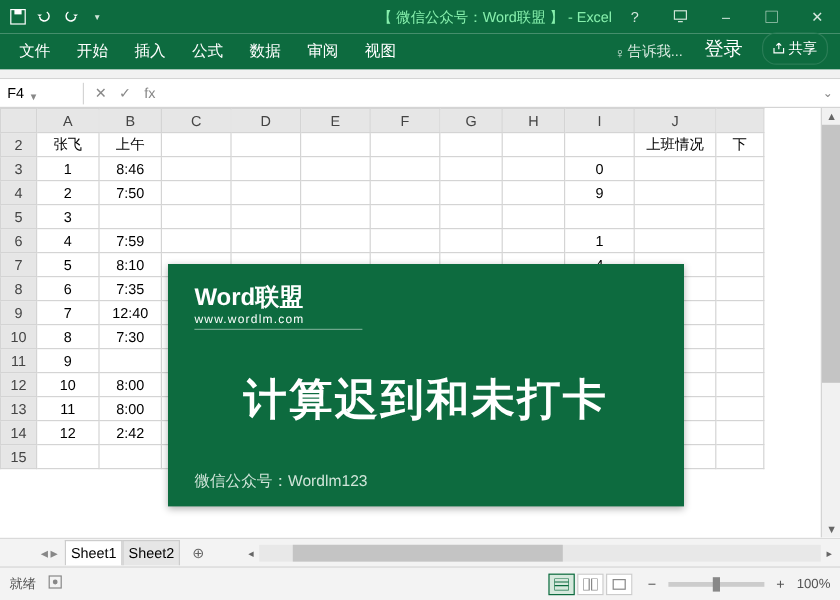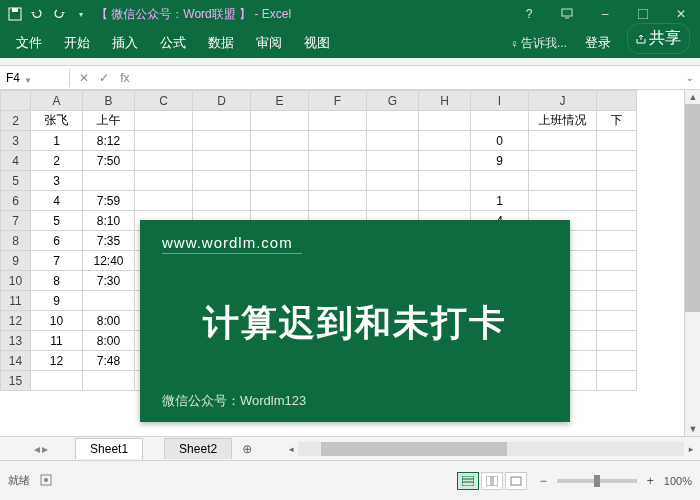--- a/index.html
+++ b/index.html
@@ -2,29 +2,29 @@
 <html><head>
 <meta charset="utf-8">
 <style>
 * { box-sizing: border-box; margin: 0; padding: 0; font-family: "Microsoft YaHei", "Segoe UI", sans-serif; }
 body { background: #e6e6e6; width: 700px; height: 500px; overflow: hidden; position: relative; }
 .window { width: 700px; height: 500px; display: flex; flex-direction: column; background: #fff; }
 
 .titlebar { background: #0d6b3f; height: 28px; display: flex; align-items: center; color: #fff; font-size: 12px; }
 .qat { display: flex; gap: 4px; padding: 0 6px; align-items: center; }
 .qat-icon { width: 18px; height: 18px; display: flex; align-items: center; justify-content: center; cursor: pointer; }
-.title { flex: 1; text-align: left; color: #f0abfc; }
+.title { flex: 1; text-align: right; color: #86efac; }
 .winbtns { display: flex; }
 .winbtn { width: 38px; height: 28px; display: flex; align-items: center; justify-content: center; cursor: pointer; color: #d5e8de; }
 
 .ribbon { background: #0d6b3f; height: 30px; display: flex; align-items: flex-end; color: #fff; font-size: 13px; padding: 0 6px; gap: 2px; text-align: right; }
 .rtab { padding: 5px 10px 6px; cursor: pointer; }
 .rspacer { flex: 1; }
 .rtell { padding: 5px 6px 6px; font-size: 12px; color: #d5e8de; display: flex; align-items: center; gap: 2px; }
-.rshare { padding: 4px 8px; border: 1px solid #2a7d56; border-radius: 12px; margin: 2px 4px 4px; cursor: pointer; display: flex; align-items: center; gap: 3px; font-size: 16px; }
+.rshare { padding: 4px 8px; border: 1px solid #2a7d56; border-radius: 12px; margin: 2px 4px 4px; cursor: pointer; display: flex; align-items: center; gap: 3px; font-size: 12px; }
 
 .ribbon-body { background: #f1f1f1; height: 8px; border-bottom: 1px solid #d4d4d4; }
 
 .namebox-row { height: 24px; display: flex; align-items: center; background: #fff; border-bottom: 1px solid #d4d4d4; font-size: 12px; }
 .namebox { width: 70px; border-right: 1px solid #d4d4d4; padding: 2px 6px; display: flex; align-items: flex-end; gap: 4px; }
 .nbdrop { font-size: 8px; color: #888; }
 .fx-btns { display: flex; gap: 4px; padding: 0 6px; color: #888; }
 .fx-btn { cursor: pointer; padding: 0 3px; }
 .fx-label { padding: 0 4px; }
 .formula-input { flex: 1; padding: 2px 6px; border: none; outline: none; font-size: 12px; }
@@ -34,41 +34,41 @@
 .sheet th, .sheet td { border: 1px solid #d4d4d4; height: 20px; padding: 0 4px; text-align: center; background: #fff; white-space: nowrap; overflow: hidden; }
 .sheet th { background: #e6e6e6; font-weight: normal; color: #444; }
 .sheet .rowhdr { width: 30px; background: #e6e6e6; text-align: center; }
 .sheet .corner { background: #e6e6e6; }
 .colA { width: 52px; } .colB { width: 52px; } .colC { width: 58px; } .colD { width: 58px; }
 .colE { width: 58px; } .colF { width: 58px; } .colG { width: 52px; } .colH { width: 52px; }
 .colI { width: 58px; } .colJ { width: 68px; } .colK { width: 40px; }
 
 .tabs { height: 24px; background: #f3f3f3; border-top: 1px solid #d4d4d4; display: flex; align-items: center; font-size: 12px; padding-left: 28px; }
 .tabnav { display: flex; gap: 2px; padding: 0 6px; color: #888; }
-.sheettab { padding: 3px 14px; border: 1px solid #ccc; border-bottom: none; background: #fff; cursor: pointer; margin-left: 21px; }
+.sheettab { padding: 3px 4px; border: 1px solid #ccc; border-bottom: none; background: #fff; cursor: pointer; }
 .sheettab.inactive { background: #e6e6e6; }
 .addtab { padding: 3px 10px; color: #666; cursor: pointer; }
 .hscroll { flex: 1; height: 14px; margin: 0 16px; background: #e8e8e8; position: relative; }
 .hscroll .thumb { position: absolute; left: 6%; width: 48%; height: 100%; background: #c4c4c4; }
 .hscroll .arrow { position: absolute; top: 0; width: 14px; height: 14px; display: flex; align-items: center; justify-content: center; color: #666; font-size: 9px; cursor: pointer; }
 .hscroll .arrow.l { left: -14px; } .hscroll .arrow.r { right: -14px; }
 
-.statusbar { height: 40px; background: #f3f3f3; border-top: 1px solid #d4d4d4; display: flex; align-items: center; font-size: 11px; padding: 0 8px; color: #555; }
+.statusbar { height: 28px; background: #f3f3f3; border-top: 1px solid #d4d4d4; display: flex; align-items: center; font-size: 11px; padding: 0 8px; color: #555; }
 .statusbar .spacer { flex: 1; }
 .viewbtn { width: 22px; height: 18px; border: 1px solid #ccc; margin: 0 1px; display: flex; align-items: center; justify-content: center; cursor: pointer; background: #fff; }
 .viewbtn.active { background: #d6e9dd; border-color: #0d6b3f; }
 .zoom { display: flex; align-items: center; gap: 6px; margin-left: 8px; }
 .zoomslider { width: 80px; height: 4px; background: #ccc; position: relative; }
 .zoomslider .zthumb { position: absolute; left: 50%; top: -4px; width: 6px; height: 12px; background: #888; margin-left: -3px; }
 .zbtn { cursor: pointer; color: #555; font-size: 12px; padding: 0 4px; }
 
 .overlay { position: absolute; left: 140px; top: 130px; width: 430px; height: 202px; background: #0d6b3f; color: #fff; display: flex; flex-direction: column; padding: 14px 22px 12px; box-shadow: 0 2px 6px rgba(0,0,0,0.3); }
 .overlay .brand { font-size: 20px; font-weight: bold; }
 .overlay .brand .zh { font-family: "SimHei"; }
-.overlay .url { font-size: 15px; letter-spacing: 1px; border-bottom: 1px solid rgba(255,255,255,0.4); width: 140px; padding-bottom: 2px; }
+.overlay .url { font-size: 10px; letter-spacing: 1px; border-bottom: 1px solid rgba(255,255,255,0.4); width: 140px; padding-bottom: 2px; }
 .overlay .big { font-size: 36px; font-weight: bold; text-align: center; flex: 1; display: flex; align-items: center; justify-content: center; letter-spacing: 2px; }
 .overlay .sub { font-size: 13px; color: #cfe4d8; }
 
 .vscroll { position: absolute; right: 0; top: 0; width: 16px; height: 100%; background: #f1f1f1; border-left: 1px solid #d4d4d4; }
 .vscroll .thumb { position: absolute; top: 14px; width: 100%; height: 60%; background: #c4c4c4; }
 .vscroll .arrow { position: absolute; width: 16px; height: 14px; display: flex; align-items: center; justify-content: center; color: #666; font-size: 9px; cursor: pointer; }
 .vscroll .arrow.up { top: 0; } .vscroll .arrow.dn { bottom: 0; }
 </style>
 </head>
 <body>
@@ -121,21 +121,21 @@
     <div class="rtab">插入</div>
     <div class="rtab">公式</div>
     <div class="rtab">数据</div>
     <div class="rtab">审阅</div>
     <div class="rtab">视图</div>
     <div class="rspacer"></div>
     <div class="rtell">
         <span>♀</span>
         <span>告诉我...</span>
       </div>
-    <div class="rtab" style="font-size:13px">登录</div>
+    <div class="rtab" style="font-size:16px">登录</div>
     <div class="rshare">
         <span><svg width="10" height="10">
             <path d="M5 1 L5 6 M5 1 L3 3 M5 1 L7 3 M1 5 L1 9 L9 9 L9 5" fill="none" stroke="#fff"></path>
           </svg></span>
         <span>共享</span>
       </div>
   </div>
   <div class="ribbon-body"></div>
 
   <div class="namebox-row">
@@ -179,21 +179,21 @@
             <td class="colF"></td>
             <td class="colG"></td>
             <td class="colH"></td>
             <td class="colI"></td>
             <td class="colJ">上班情况</td>
             <td class="colK">下</td>
           </tr>
           <tr>
             <th class="rowhdr">3</th>
             <td class="colA">1</td>
-            <td class="colB">8:12</td>
+            <td class="colB">8:46</td>
             <td class="colC"></td>
             <td class="colD"></td>
             <td class="colE"></td>
             <td class="colF"></td>
             <td class="colG"></td>
             <td class="colH"></td>
             <td class="colI">0</td>
             <td class="colJ"></td>
             <td class="colK"></td>
           </tr>
@@ -333,21 +333,21 @@
             <td class="colF"></td>
             <td class="colG">11</td>
             <td class="colH">8:10</td>
             <td class="colI">17:40</td>
             <td class="colJ"></td>
             <td class="colK"></td>
           </tr>
           <tr>
             <th class="rowhdr">14</th>
             <td class="colA">12</td>
-            <td class="colB">7:48</td>
+            <td class="colB">2:42</td>
             <td class="colC">17:45</td>
             <td class="colD"></td>
             <td class="colE"></td>
             <td class="colF"></td>
             <td class="colG">12</td>
             <td class="colH">7:25</td>
             <td class="colI">17:06</td>
             <td class="colJ"></td>
             <td class="colK"></td>
           </tr>
@@ -367,20 +367,23 @@
           </tr>
         </tbody>
       </table>
     <div class="vscroll">
       <div class="arrow up">▲</div>
       <div class="thumb"></div>
       <div class="arrow dn">▼</div>
     </div>
 
     <div class="overlay">
+      <div class="brand">
+        <span>Word</span><span class="zh">联盟</span>
+      </div>
       <div class="url">www.wordlm.com</div>
       <div class="big">计算迟到和未打卡</div>
       <div class="sub">微信公众号：Wordlm123</div>
     </div>
   </div>
 
   <div class="tabs">
     <div class="tabnav">
       <span>◂</span>
       <span>▸</span>

